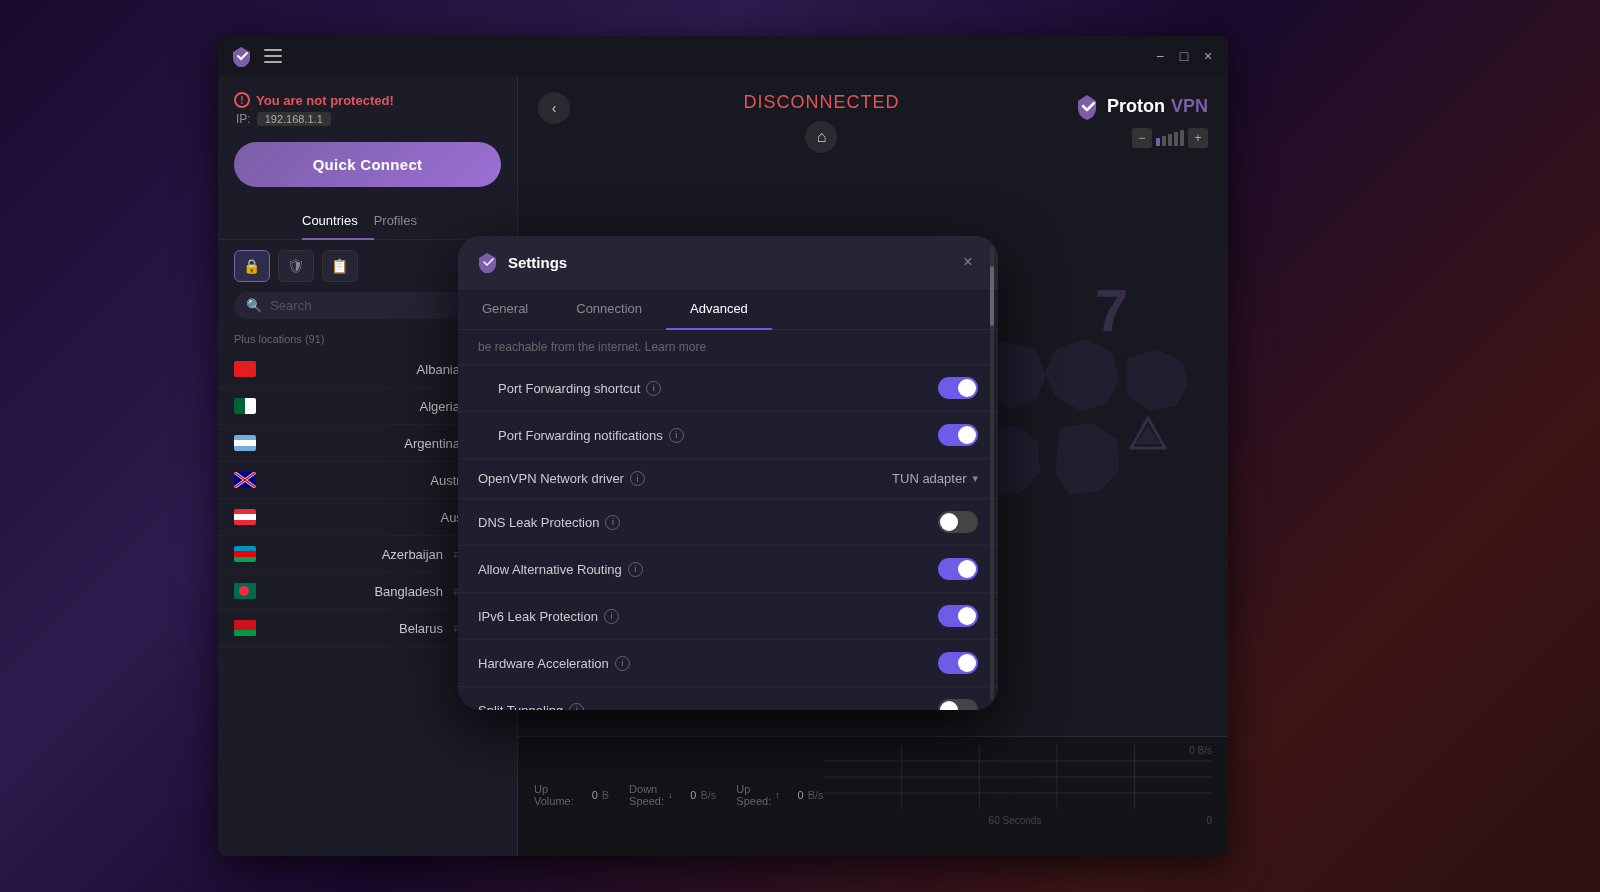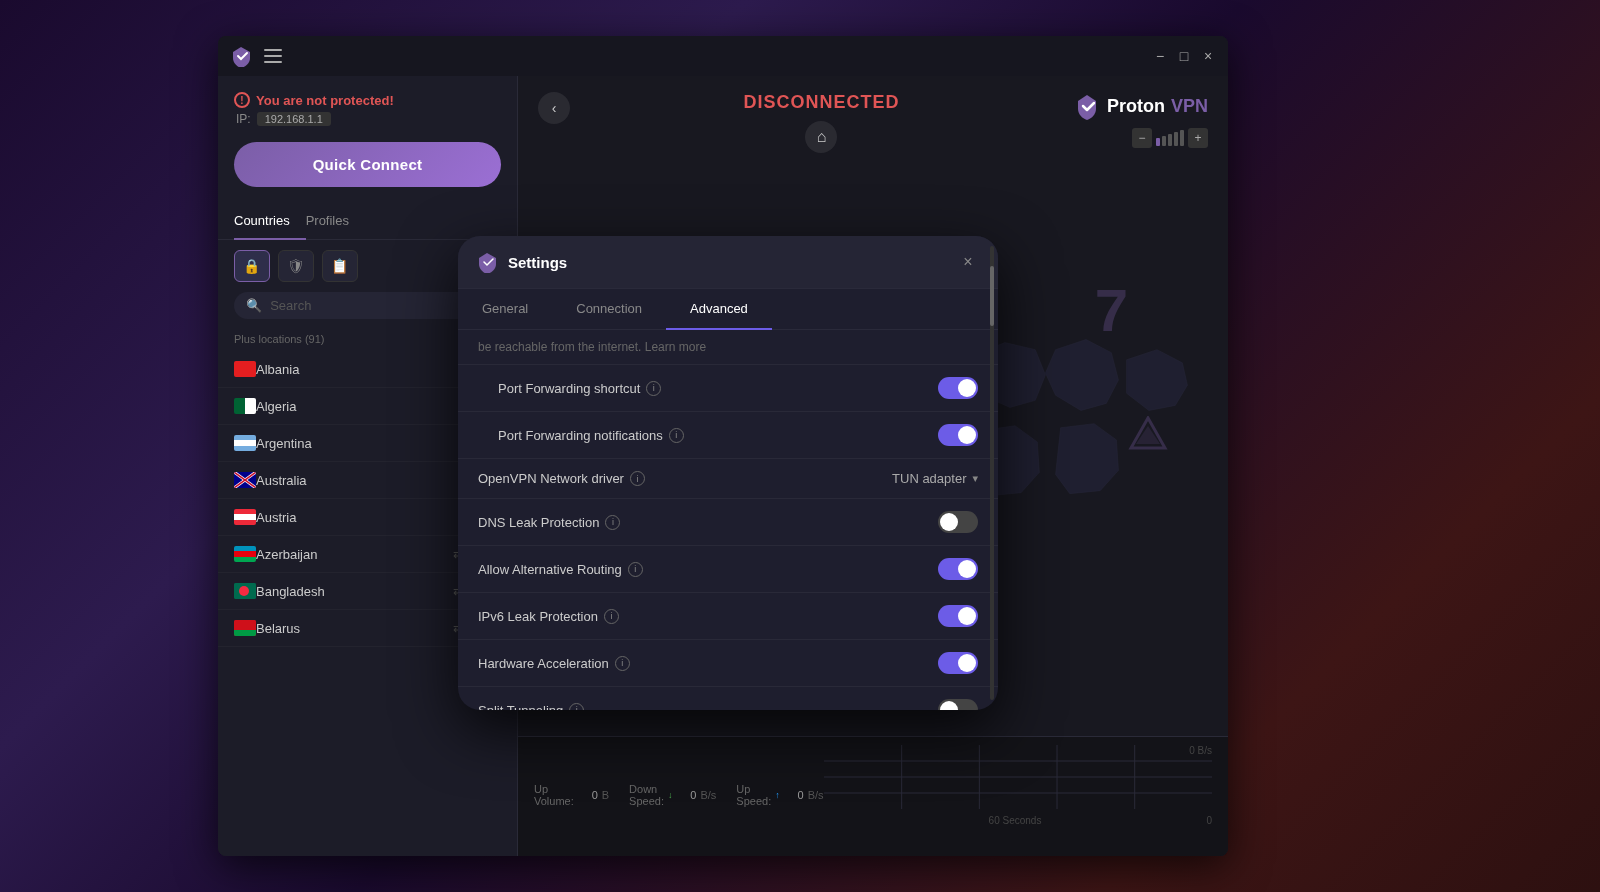--- a/index.html
+++ b/index.html
@@ -143,20 +143,21 @@
       cursor: pointer;
       text-align: center;
       letter-spacing: 0.3px;
     }
 
     
     .tabs {
       display: flex;
       border-bottom: 1px solid #2a2a38;
       padding: 0 16px;
+      justify-content: center;
     }
     .tab {
       padding: 10px 16px 10px 0;
       font-size: 13px;
       color: #888;
       cursor: pointer;
       border-bottom: 2px solid transparent;
       margin-bottom: -1px;
     }
     .tab.active {
@@ -226,22 +227,23 @@
     }
     .country-list::-webkit-scrollbar { width: 4px; }
     .country-list::-webkit-scrollbar-track { background: transparent; }
     .country-list::-webkit-scrollbar-thumb { background: #444; border-radius: 2px; }
 
     .country-item {
       display: flex;
       align-items: center;
       padding: 10px 16px;
       cursor: pointer;
-      gap: 0;
+      gap: 10px;
       border-bottom: 1px solid rgba(255,255,255,0.03);
+      text-align: right;
     }
     .country-flag {
       width: 22px;
       height: 16px;
       border-radius: 2px;
       flex-shrink: 0;
       overflow: hidden;
       display: flex;
     }
     .country-name {
@@ -295,21 +297,21 @@
       font-size: 14px;
     }
 
     .status-area {
       text-align: center;
       flex: 1;
     }
     .disconnected-text {
       color: #e05555;
       font-size: 18px;
-      font-weight: 700;
+      font-weight: 400;
       letter-spacing: 1px;
     }
     .home-btn {
       width: 32px;
       height: 32px;
       background: rgba(255,255,255,0.08);
       border-radius: 50%;
       display: flex;
       align-items: center;
       justify-content: center;

